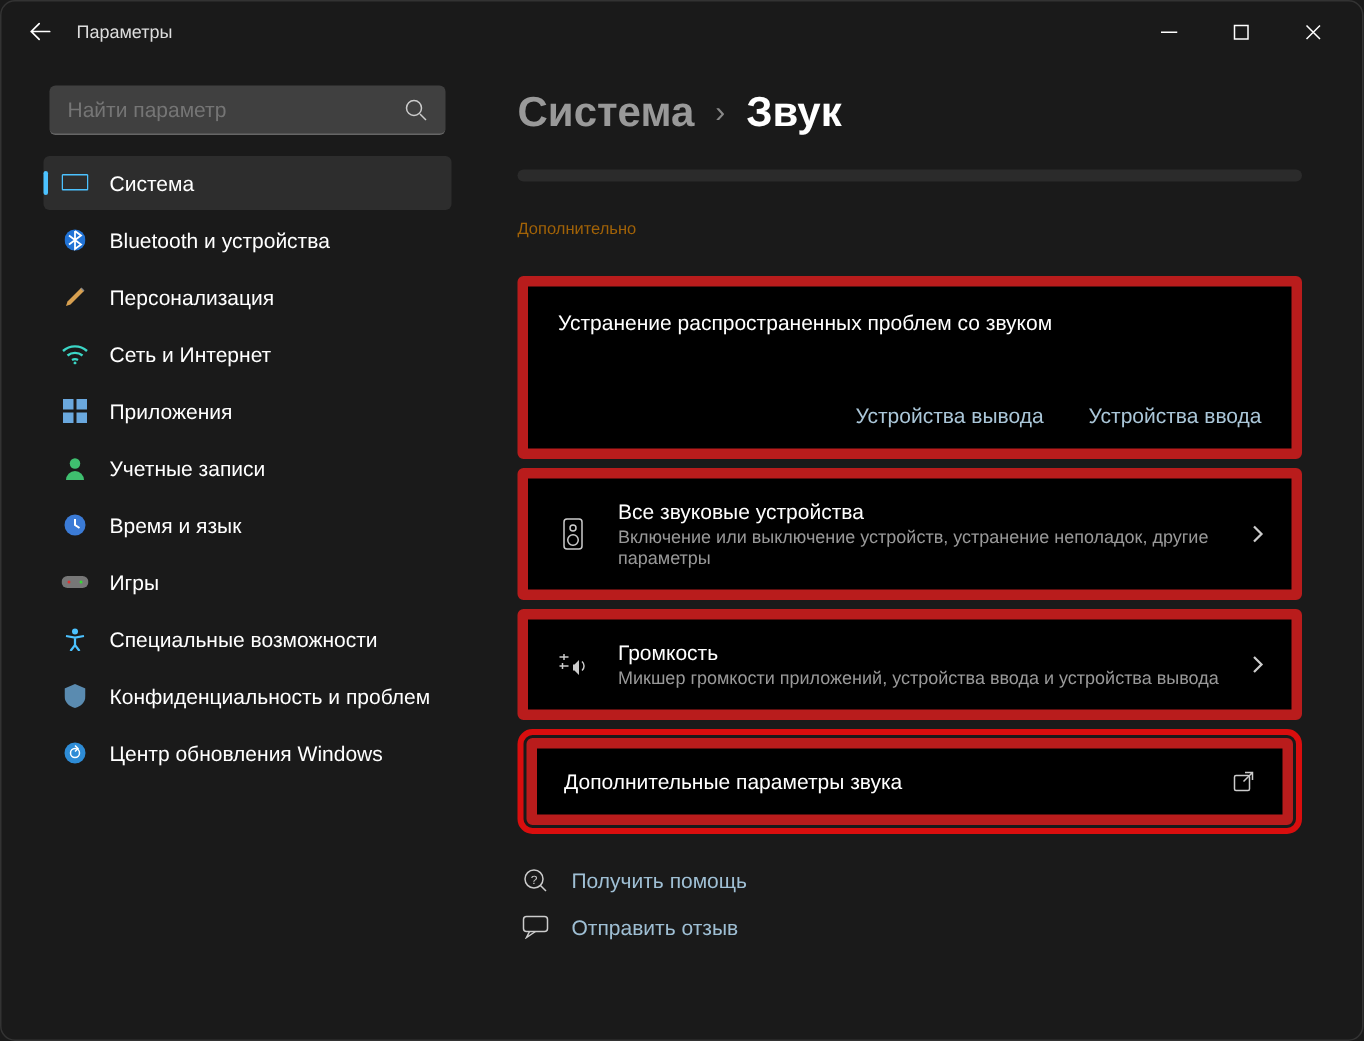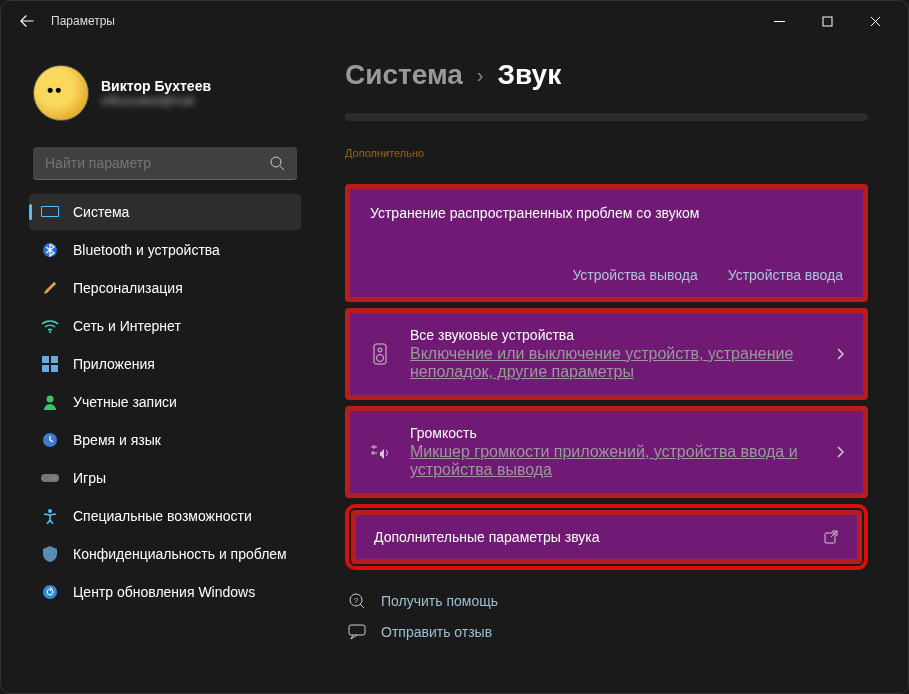--- a/index.html
+++ b/index.html
@@ -23,30 +23,30 @@
 .nav-item.active { background: #2d2d2d; }
 .nav-item.active::before { content: ""; position: absolute; left: 0; top: 10px; bottom: 10px; width: 3px; background: #4cc2ff; border-radius: 2px; }
 .nav-icon { width: 18px; height: 18px; display: flex; align-items: center; justify-content: center; flex-shrink: 0; }
 .main { flex: 1; padding: 18px 40px 10px 34px; overflow: hidden; }
 .breadcrumb { display: flex; align-items: center; gap: 14px; margin-bottom: 22px; }
 .bc-item { font-size: 28px; font-weight: 600; color: #999; cursor: pointer; }
 .bc-sep { font-size: 20px; color: #888; }
 .bc-current { font-size: 28px; font-weight: 600; color: #fff; }
 .thin-bar { height: 8px; background: #2b2b2b; border-radius: 4px; margin-bottom: 26px; }
 .section-label { font-size: 11px; color: #a16207; margin-bottom: 25px; }
-.card { background: #701a75; border: 5px solid #b91c1c; border-radius: 4px; margin-bottom: 6px; }
+.card { background: #000000; border: 7px solid #b91c1c; border-radius: 4px; margin-bottom: 6px; }
 .troubleshoot { padding: 16px 20px 14px 20px; }
 .troubleshoot-title { font-size: 14px; }
 .troubleshoot-links { display: flex; justify-content: flex-end; gap: 30px; margin-top: 46px; }
 .link-ghost { color: #aac6d8; font-size: 14px; cursor: pointer; }
 .row-card { display: flex; align-items: center; padding: 14px 18px; gap: 18px; cursor: pointer; }
 .row-icon { width: 24px; display: flex; align-items: center; justify-content: center; color: #ddd; flex-shrink: 0; }
 .row-text { flex: 1; }
 .row-title { font-size: 14px; }
-.row-sub { font-size: 16px; color: #999; margin-top: 2px; text-decoration: underline; }
+.row-sub { font-size: 12px; color: #999; margin-top: 2px; }
 .chevron { color: #ccc; }
 .highlighted { border: 4px solid #d90e0e; border-radius: 10px; padding: 2px; margin-bottom: 10px; margin-top: 4px; }
 .highlighted .card { margin-bottom: 0; }
 .footer-links { margin-top: 22px; display: flex; flex-direction: column; gap: 14px; }
 .footer-link { display: flex; align-items: center; gap: 12px; color: #9fbfd4; font-size: 14px; cursor: pointer; }
 .footer-link .row-icon { color: #ccc; }
 </style>
 </head>
 <body>
 
@@ -71,27 +71,20 @@
     <div class="win-btn">
         <svg width="11" height="11" viewBox="0 0 11 11">
           <path d="M1 1l9 9M10 1l-9 9" stroke="#fff"></path>
         </svg>
       </div>
   </div>
 </div>
 
 <div class="content">
   <div class="sidebar">
-    <div class="profile">
-      <div class="avatar"></div>
-      <div class="profile-info">
-        <div class="name">Виктор Бухтеев</div>
-        <div class="email">обfuscated@mail</div>
-      </div>
-    </div>
     <div class="search">
       <input placeholder="Найти параметр" style="">
       <svg width="16" height="16" viewBox="0 0 16 16">
           <circle cx="7" cy="7" r="5" stroke="#ccc" fill="none"></circle>
           <path d="M11 11l4 4" stroke="#ccc"></path>
         </svg>
     </div>
     <div class="nav">
       <div class="nav-item active">
           <span class="nav-icon">

